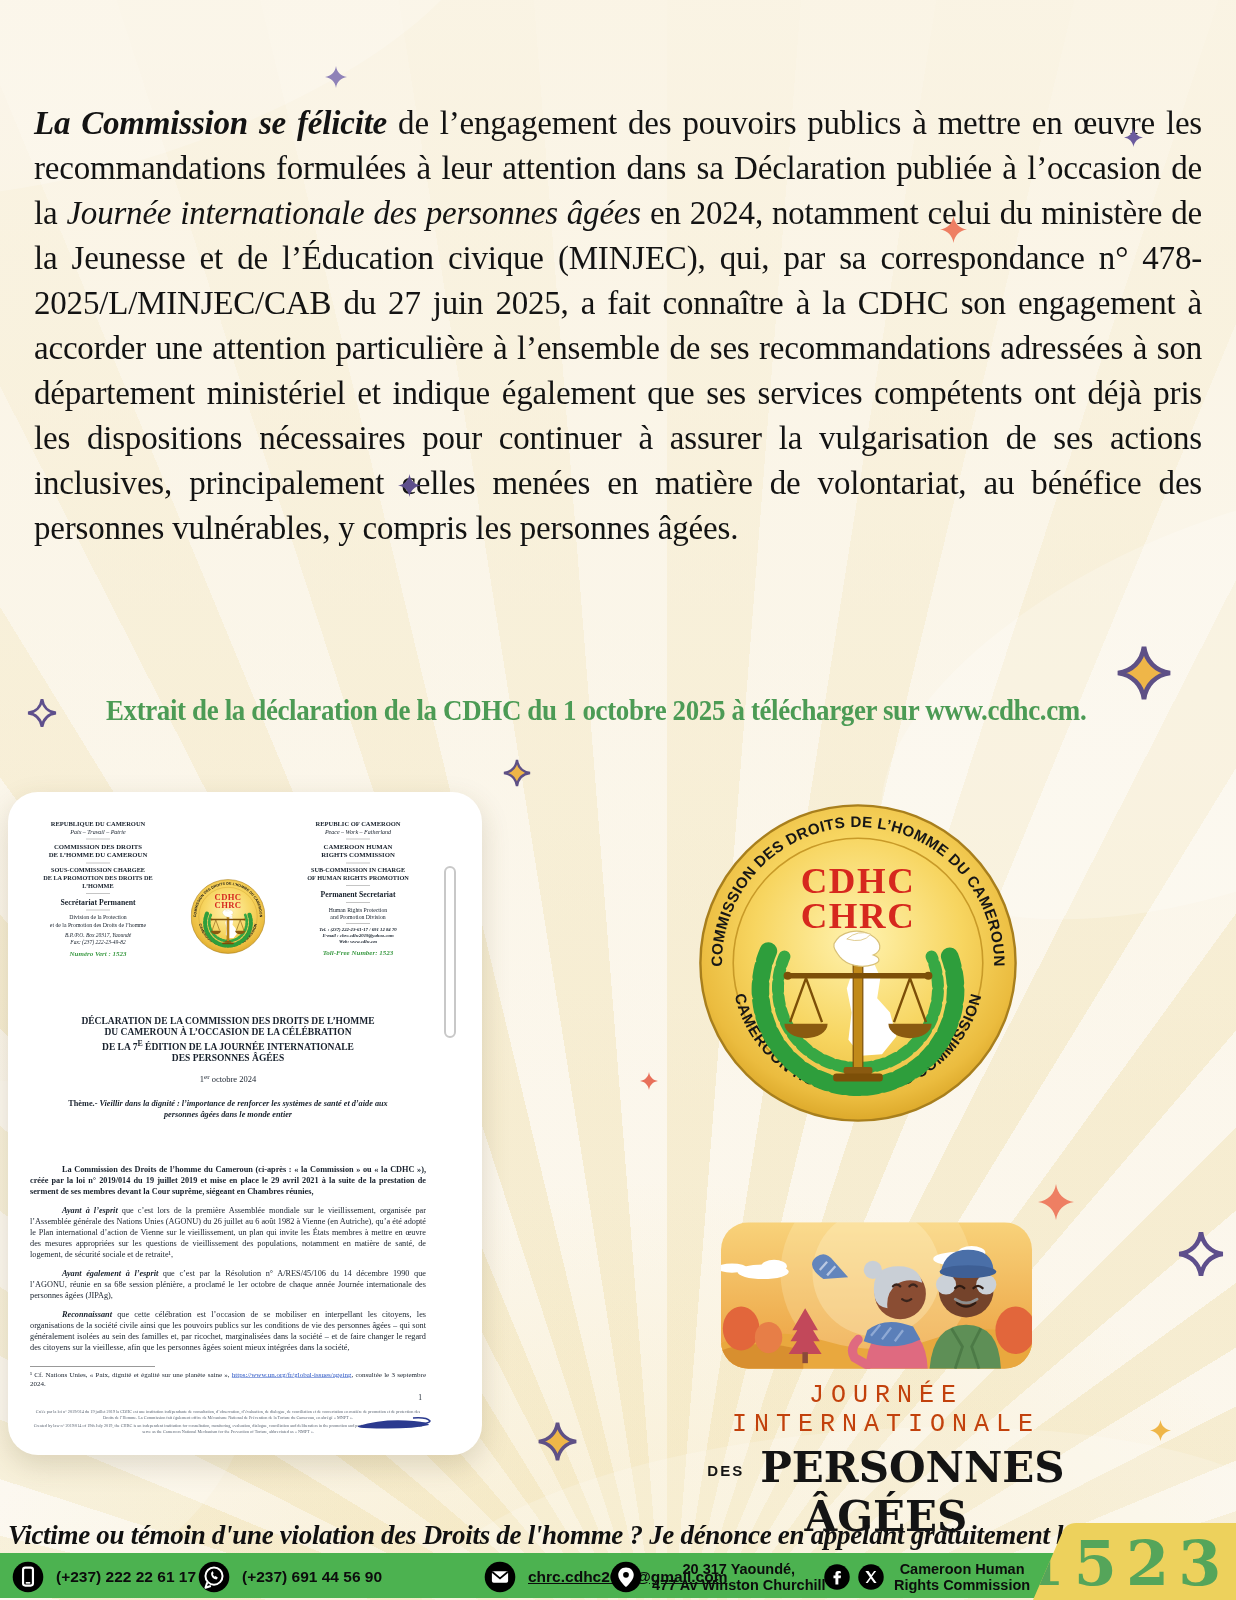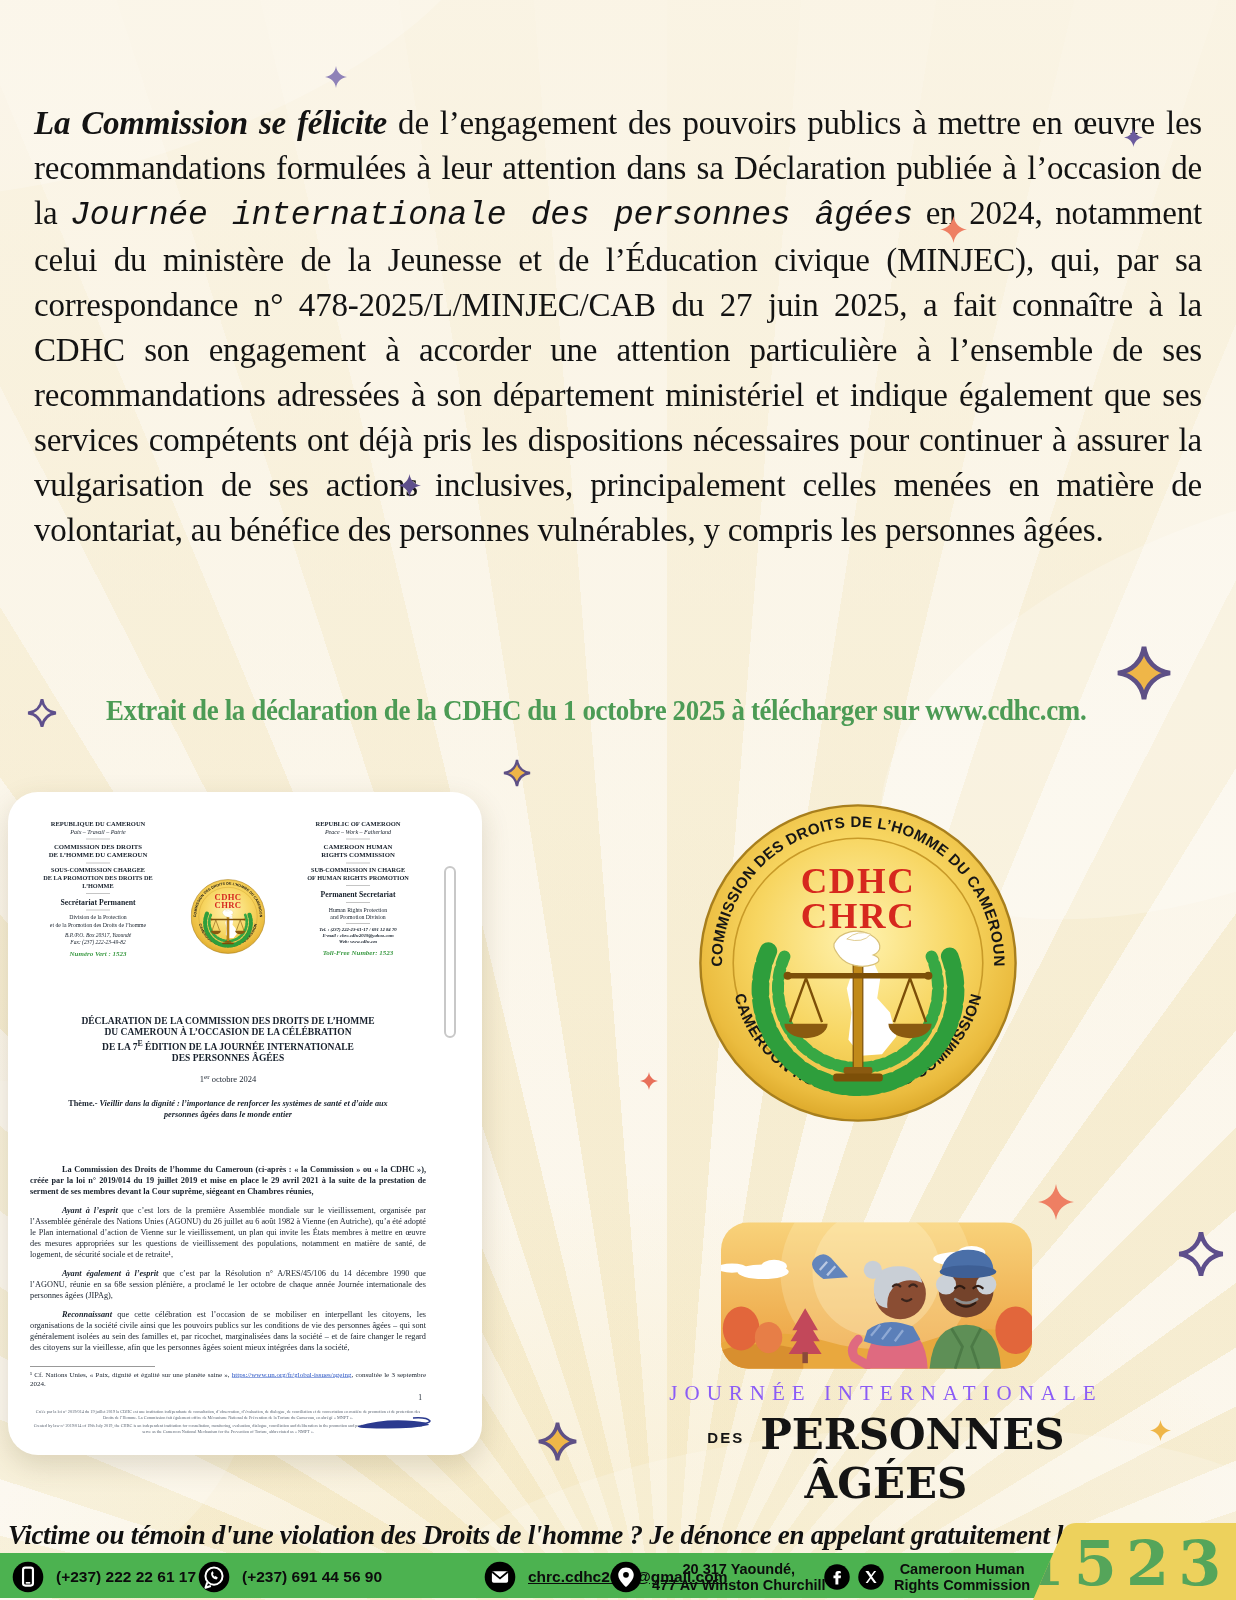--- a/index.html
+++ b/index.html
@@ -10,21 +10,21 @@
       linear-gradient(180deg,rgba(250,244,229,0.95) 0%,rgba(250,244,229,0.55) 34%,rgba(250,244,229,0.12) 70%),
       radial-gradient(ellipse 980px 760px at 52% 108%,rgba(243,226,172,0.55),rgba(243,226,172,0) 72%),
       repeating-conic-gradient(from 243deg at 54% 106%,rgba(242,229,188,0.55) 0 4.5deg,rgba(255,255,255,0.30) 4.5deg 9deg);
     pointer-events:none;}
   .swoosh{position:absolute;background:rgba(255,255,255,0.42);border-radius:50%;pointer-events:none;}
 
   
   .intro{position:absolute;left:34px;top:68px;width:1168px;font-size:33px;line-height:45px;
          text-align:justify;letter-spacing:-0.2px;color:#131313;}
   .intro .lead{font-weight:bold;font-style:italic;}
-  .intro .it{font-style:italic;font-family:Liberation Mono, monospace;}
+  .intro .it{font-style:italic;}
 
   
   .extract{position:absolute;left:0;top:694px;width:1193px;text-align:center;}
   .extract span{display:inline-block;transform:scaleX(0.93);font-weight:bold;font-size:29px;
                 color:#4C9B55;letter-spacing:-0.4px;}
 
   
   .paper{position:absolute;left:8px;top:792px;width:474px;height:663px;background:#ffffff;
          border-radius:30px;box-shadow:0 10px 28px rgba(90,70,30,0.18);overflow:hidden;}
   .doc-inner{width:880px;height:1326px;transform:scale(0.5);transform-origin:0 0;
@@ -59,21 +59,21 @@
   .swsh{position:absolute;}
   .scrollpill{position:absolute;left:444px;top:866px;width:12px;height:172px;background:#ffffff;
               border:2px solid #c8c8c8;border-radius:8px;box-sizing:border-box;}
 
   
   .seal-big{position:absolute;left:698px;top:803px;width:320px;height:320px;}
 
   
   .jipa-art{position:absolute;left:721px;top:1221px;width:311px;height:149px;}
   .jipa-cap{position:absolute;left:666px;top:1381px;width:440px;text-align:center;}
-  .jipa-kicker{font-family:Liberation Serif, serif;font-size:21px;letter-spacing:7px;color:#8b5cf6;}
+  .jipa-kicker{font-family:Liberation Mono, monospace;font-size:25px;letter-spacing:7px;color:#c2410c;}
   .jipa-big{margin-top:4px;font-family:"DejaVu Serif",serif;font-weight:bold;color:#141414;}
   .jipa-big .des{font-family:"Liberation Sans",sans-serif;font-size:15px;font-weight:bold;letter-spacing:2px;vertical-align:6px;margin-right:16px;}
   .jipa-big .big{font-size:42px;letter-spacing:0px;}
 
   
   .spk{position:absolute;pointer-events:none;}
 
   
   .prompt{position:absolute;left:8px;top:1520px;width:1030px;font-weight:bold;font-style:italic;
           font-size:27px;letter-spacing:-0.3px;color:#101010;white-space:nowrap;}

